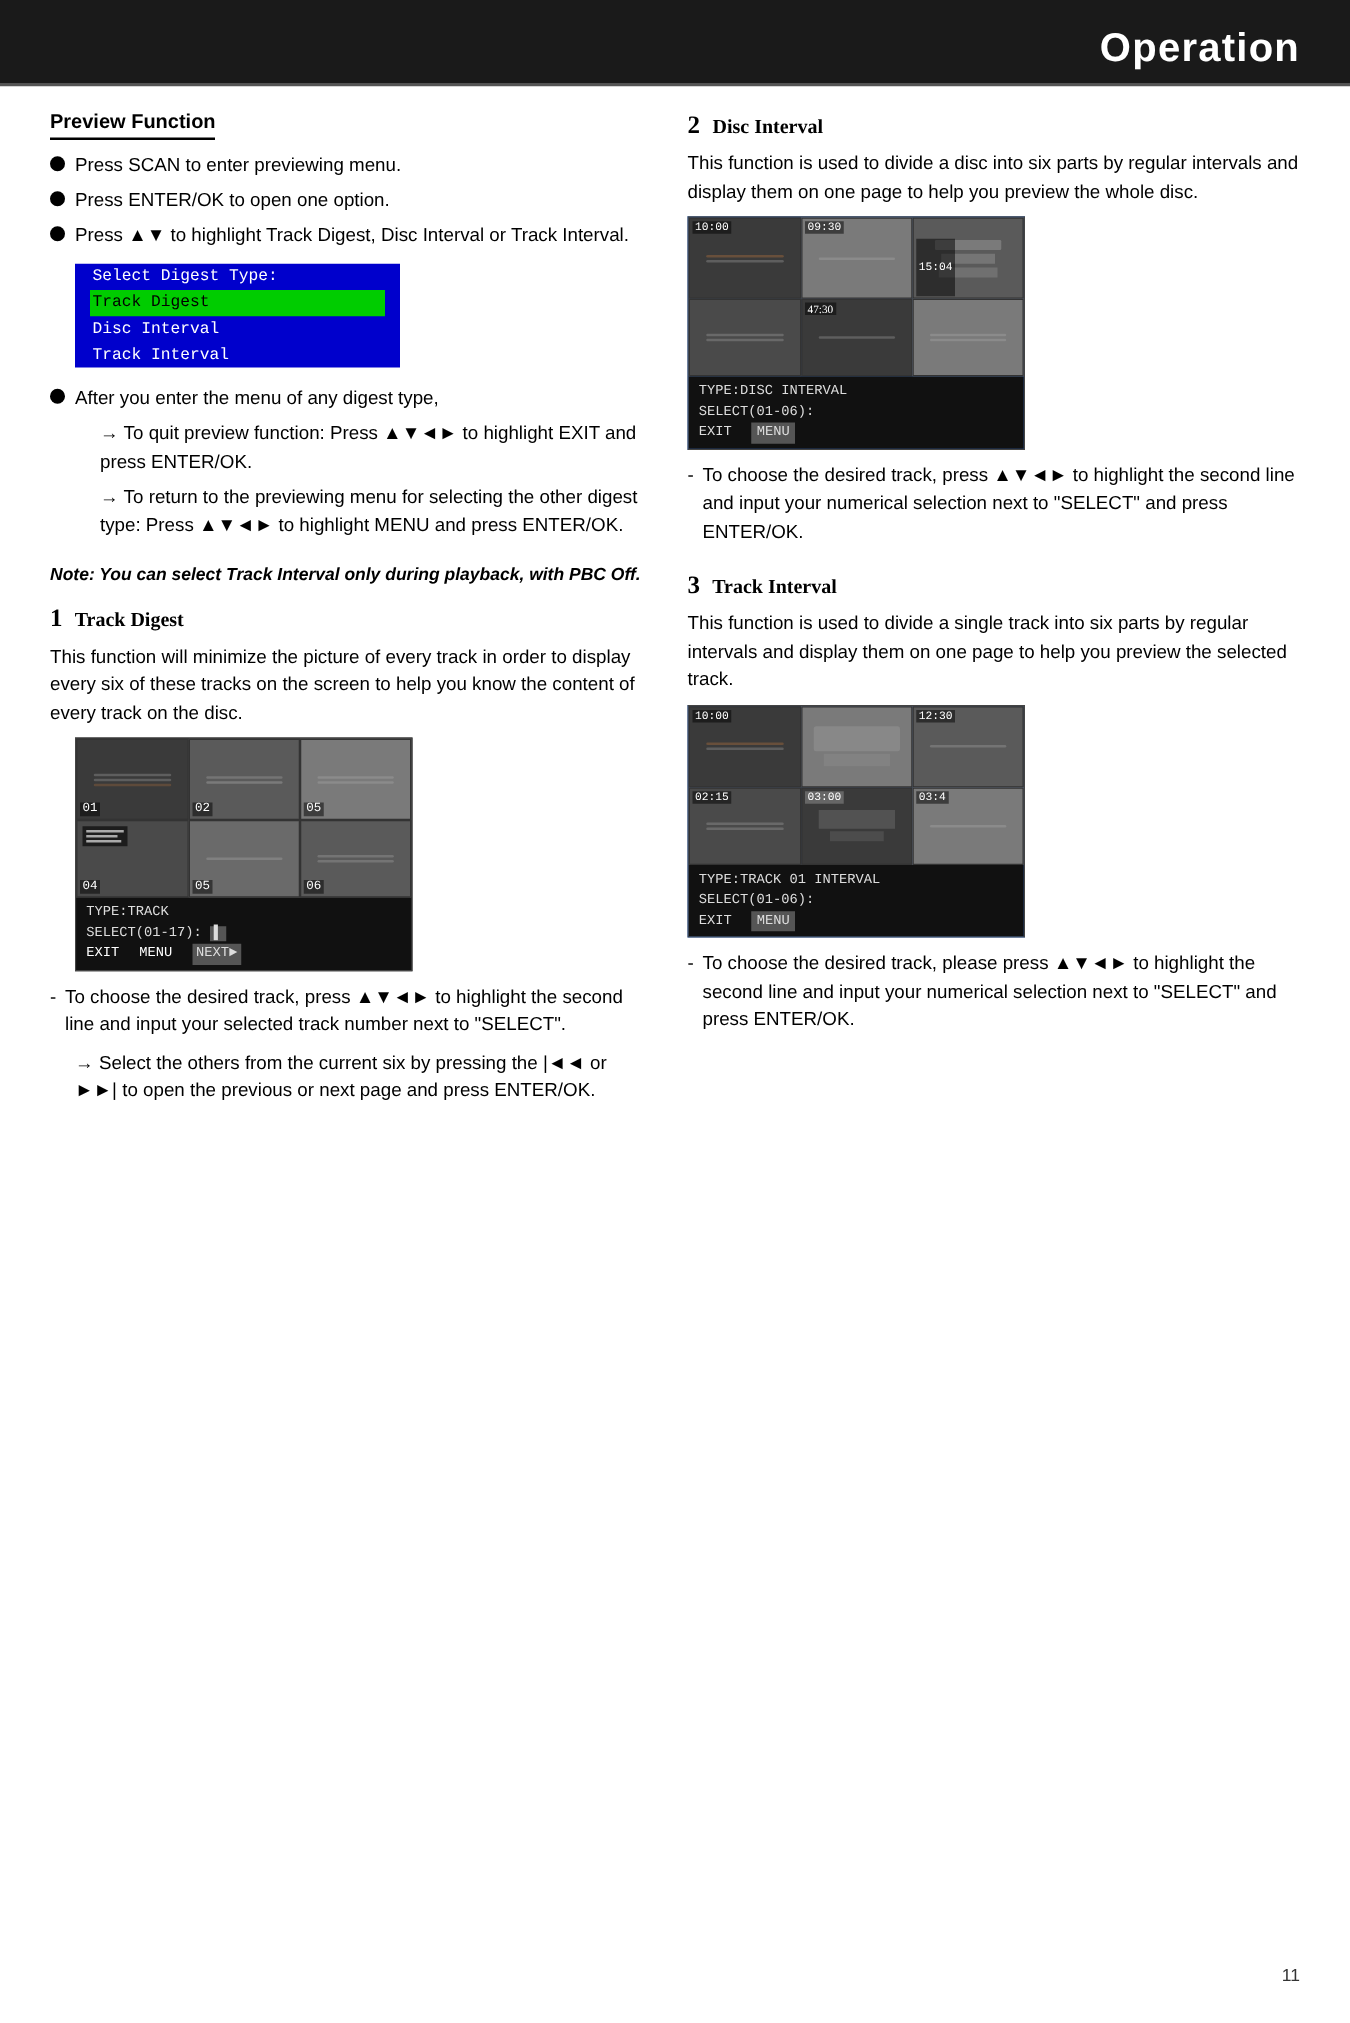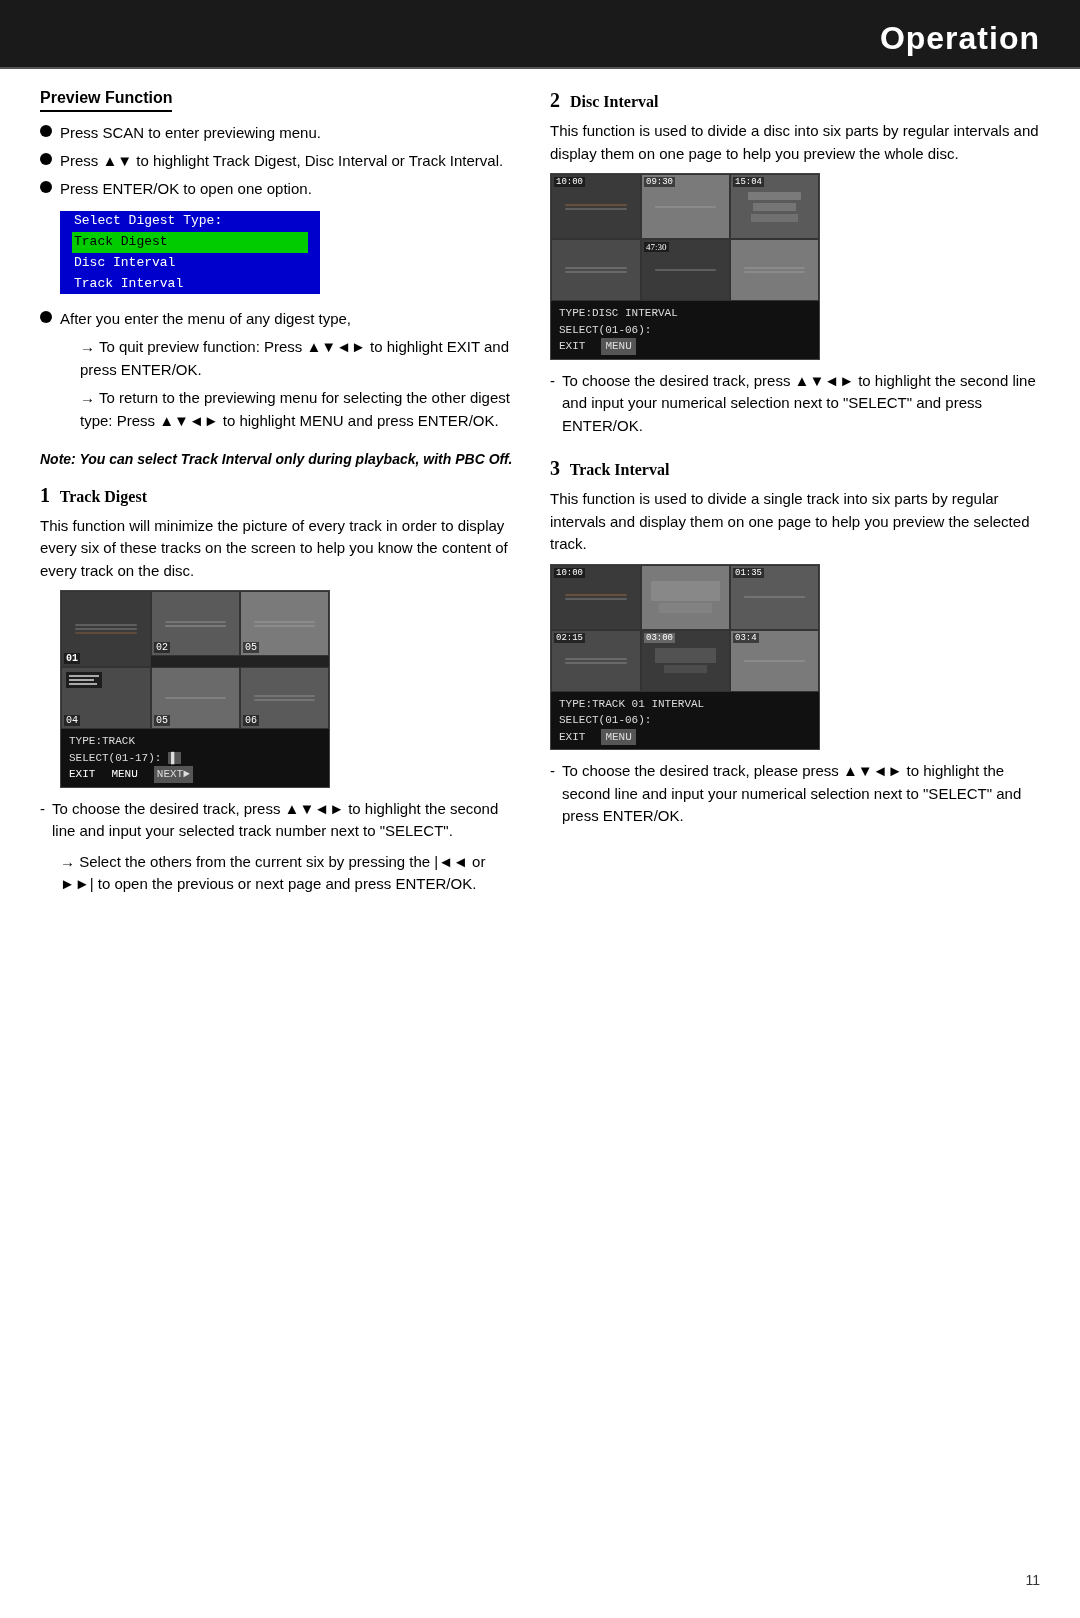--- a/index.html
+++ b/index.html
@@ -254,25 +254,25 @@
 
     <span class="section-title">Preview Function</span>
 
     <ul class="bullet-list">
       <li>
         <span class="bullet-dot"></span>
         <span>Press SCAN to enter previewing menu.</span>
       </li>
       <li>
         <span class="bullet-dot"></span>
-        <span>Press ▲▼ to highlight Track Digest, Disc Interval or Track Interval.</span>
+        <span>Press ENTER/OK to open one option.</span>
       </li>
       <li>
         <span class="bullet-dot"></span>
-        <span>Press ENTER/OK to open one option.</span>
+        <span>Press ▲▼ to highlight Track Digest, Disc Interval or Track Interval.</span>
       </li>
     </ul>
 
     
     <div class="menu-screenshot">
       <span class="normal">Select Digest Type:</span>
       <span class="highlight">Track Digest</span>
       <span class="normal">Disc Interval</span>
       <span class="normal">Track Interval</span>
     </div>
@@ -297,21 +297,21 @@
     
     <div class="section-divider">
       <div class="numbered-title">
         <span class="num">1</span>
         <span>Track Digest</span>
       </div>
       <p class="body-text">This function will minimize the picture of every track in order to display every six of these tracks on the screen to help you know the content of every track on the disc.</p>
 
       <div class="track-screenshot">
         <div class="disc-grid-row">
-          <div class="thumb thumb-dark" style="width:90px;height:76px;font-weight:bold;">
+          <div class="thumb thumb-dark" style="width:90px;height:65px;">
             <div class="thumb-scene">
               <div class="scene-line"></div>
               <div class="scene-line"></div>
               <div class="scene-line" style="background:rgba(150,100,60,0.4);"></div>
             </div>
             <span class="thumb-label">01</span>
           </div>
           <div class="thumb thumb-mid" style="width:89px;height:65px;">
             <div class="thumb-scene">
               <div class="scene-line"></div>
@@ -397,21 +397,21 @@
               <div class="scene-line"></div>
             </div>
             <span style="position:absolute;top:2px;left:2px;color:#fff;font-size:9px;font-family:'Courier New',monospace;background:rgba(0,0,0,0.5);padding:0 2px;">09:30</span>
           </div>
           <div class="thumb thumb-mid" style="width:89px;height:65px;position:relative;">
             <div style="display:flex;flex-direction:column;justify-content:center;align-items:center;width:100%;height:100%;gap:3px;">
               <div style="width:60%;height:8px;background:rgba(200,200,200,0.3);border-radius:1px;"></div>
               <div style="width:50%;height:8px;background:rgba(200,200,200,0.25);"></div>
               <div style="width:55%;height:8px;background:rgba(200,200,200,0.2);"></div>
             </div>
-            <span style="position:absolute;top:2px;left:2px;color:#fff;font-size:9px;font-family:'Courier New',monospace;background:rgba(0,0,0,0.5);padding:0 2px;">15:04</span>
+            <span style="position:absolute;top:16px;left:2px;color:#fff;font-size:9px;font-family:'Courier New',monospace;background:rgba(0,0,0,0.5);padding:18px 2px;">15:04</span>
           </div>
         </div>
         <div class="disc-grid-row">
           <div class="thumb thumb-med-dark" style="width:90px;height:62px;position:relative;">
             <div class="thumb-scene">
               <div class="scene-line"></div>
               <div class="scene-line"></div>
             </div>
           </div>
           <div class="thumb thumb-dark" style="width:89px;height:62px;position:relative;">
@@ -461,21 +461,21 @@
           <div class="thumb thumb-lighter" style="width:89px;height:65px;position:relative;">
             <div style="display:flex;flex-direction:column;justify-content:center;align-items:center;width:100%;height:100%;gap:2px;">
               <div style="width:80%;height:20px;background:rgba(180,180,180,0.25);border-radius:2px;"></div>
               <div style="width:60%;height:10px;background:rgba(180,180,180,0.15);"></div>
             </div>
           </div>
           <div class="thumb thumb-mid" style="width:89px;height:65px;position:relative;">
             <div class="thumb-scene">
               <div class="scene-line"></div>
             </div>
-            <span style="position:absolute;top:2px;left:2px;color:#fff;font-size:9px;font-family:'Courier New',monospace;background:rgba(0,0,0,0.5);padding:0 2px;">01:35</span>
+            <span style="position:absolute;top:2px;left:2px;color:#fff;font-size:9px;font-family:'Courier New',monospace;background:rgba(0,0,0,0.5);padding:0 2px;">12:30</span>
           </div>
         </div>
         <div class="disc-grid-row">
           <div class="thumb thumb-med-dark" style="width:90px;height:62px;position:relative;">
             <div class="thumb-scene">
               <div class="scene-line"></div>
               <div class="scene-line"></div>
             </div>
             <span style="position:absolute;top:2px;left:2px;color:#fff;font-size:9px;font-family:'Courier New',monospace;background:rgba(0,0,0,0.5);padding:0 2px;">02:15</span>
           </div>

